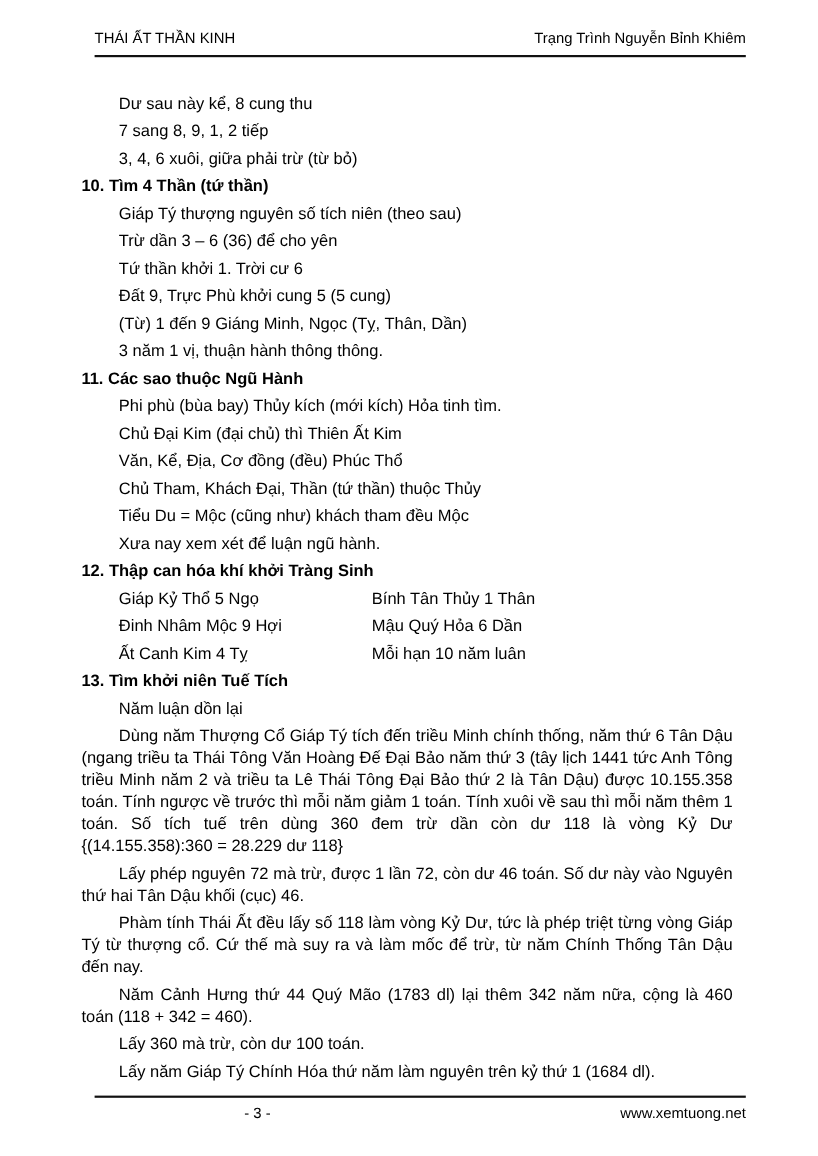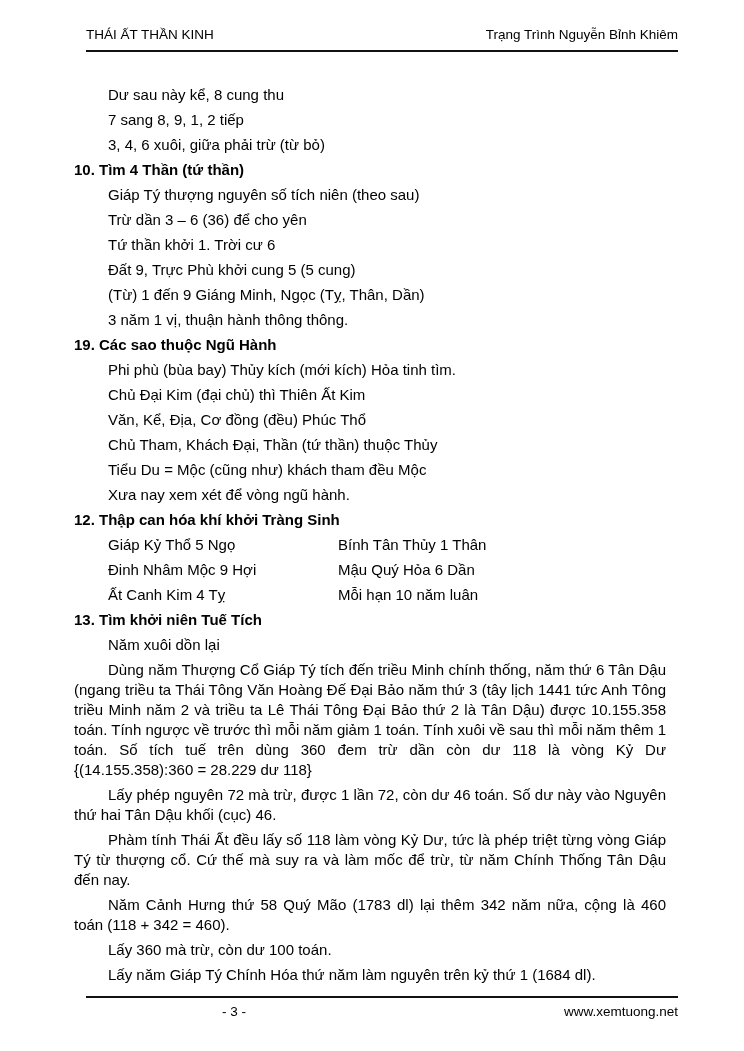--- a/index.html
+++ b/index.html
@@ -102,48 +102,48 @@
     <div class="line">3, 4, 6 xuôi, giữa phải trừ (từ bỏ)</div>
 
     <div class="heading">10. Tìm 4 Thần (tứ thần)</div>
     <div class="line">Giáp Tý thượng nguyên số tích niên (theo sau)</div>
     <div class="line">Trừ dần 3 – 6 (36) để cho yên</div>
     <div class="line">Tứ thần khởi 1. Trời cư 6</div>
     <div class="line">Đất 9, Trực Phù khởi cung 5 (5 cung)</div>
     <div class="line">(Từ) 1 đến 9 Giáng Minh, Ngọc (Tỵ, Thân, Dần)</div>
     <div class="line">3 năm 1 vị, thuận hành thông thông.</div>
 
-    <div class="heading">19. Các sao thuộc Ngũ Hành</div>
+    <div class="heading">11. Các sao thuộc Ngũ Hành</div>
     <div class="line">Phi phù (bùa bay) Thủy kích (mới kích) Hỏa tinh tìm.</div>
     <div class="line">Chủ Đại Kim (đại chủ) thì Thiên Ất Kim</div>
     <div class="line">Văn, Kể, Địa, Cơ đồng (đều) Phúc Thổ</div>
     <div class="line">Chủ Tham, Khách Đại, Thần (tứ thần) thuộc Thủy</div>
     <div class="line">Tiểu Du = Mộc (cũng như) khách tham đều Mộc</div>
-    <div class="line">Xưa nay xem xét để vòng ngũ hành.</div>
+    <div class="line">Xưa nay xem xét để luận ngũ hành.</div>
 
     <div class="heading">12. Thập can hóa khí khởi Tràng Sinh</div>
     <div class="row">
       <span class="cell-left">Giáp Kỷ Thổ 5 Ngọ</span>
       <span class="cell-right">Bính Tân Thủy 1 Thân</span>
     </div>
     <div class="row">
       <span class="cell-left">Đinh Nhâm Mộc 9 Hợi</span>
       <span class="cell-right">Mậu Quý Hỏa 6 Dần</span>
     </div>
     <div class="row">
       <span class="cell-left">Ất Canh Kim 4 Tỵ</span>
       <span class="cell-right">Mỗi hạn 10 năm luân</span>
     </div>
 
     <div class="heading">13. Tìm khởi niên Tuế Tích</div>
-    <div class="line">Năm xuôi dồn lại</div>
+    <div class="line">Năm luận dồn lại</div>
     <p class="para">Dùng năm Thượng Cổ Giáp Tý tích đến triều Minh chính thống, năm thứ 6 Tân Dậu (ngang triều ta Thái Tông Văn Hoàng Đế Đại Bảo năm thứ 3 (tây lịch 1441 tức Anh Tông triều Minh năm 2 và triều ta Lê Thái Tông Đại Bảo thứ 2 là Tân Dậu) được 10.155.358 toán. Tính ngược về trước thì mỗi năm giảm 1 toán. Tính xuôi về sau thì mỗi năm thêm 1 toán. Số tích tuế trên dùng 360 đem trừ dần còn dư 118 là vòng Kỷ Dư {(14.155.358):360 = 28.229 dư 118}</p>
     <p class="para">Lấy phép nguyên 72 mà trừ, được 1 lần 72, còn dư 46 toán. Số dư này vào Nguyên thứ hai Tân Dậu khối (cục) 46.</p>
     <p class="para">Phàm tính Thái Ất đều lấy số 118 làm vòng Kỷ Dư, tức là phép triệt từng vòng Giáp Tý từ thượng cổ. Cứ thế mà suy ra và làm mốc để trừ, từ năm Chính Thống Tân Dậu đến nay.</p>
-    <p class="para">Năm Cảnh Hưng thứ 58 Quý Mão (1783 dl) lại thêm 342 năm nữa, cộng là 460 toán (118 + 342 = 460).</p>
+    <p class="para">Năm Cảnh Hưng thứ 44 Quý Mão (1783 dl) lại thêm 342 năm nữa, cộng là 460 toán (118 + 342 = 460).</p>
     <p class="para">Lấy 360 mà trừ, còn dư 100 toán.</p>
     <p class="para">Lấy năm Giáp Tý Chính Hóa thứ năm làm nguyên trên kỷ thứ 1 (1684 dl).</p>
 
   </div>
 
   <div class="footer">
     <span class="footer-center">- 3 -</span>
     <span class="footer-right">
       <a>www.xemtuong.net</a>
     </span>

